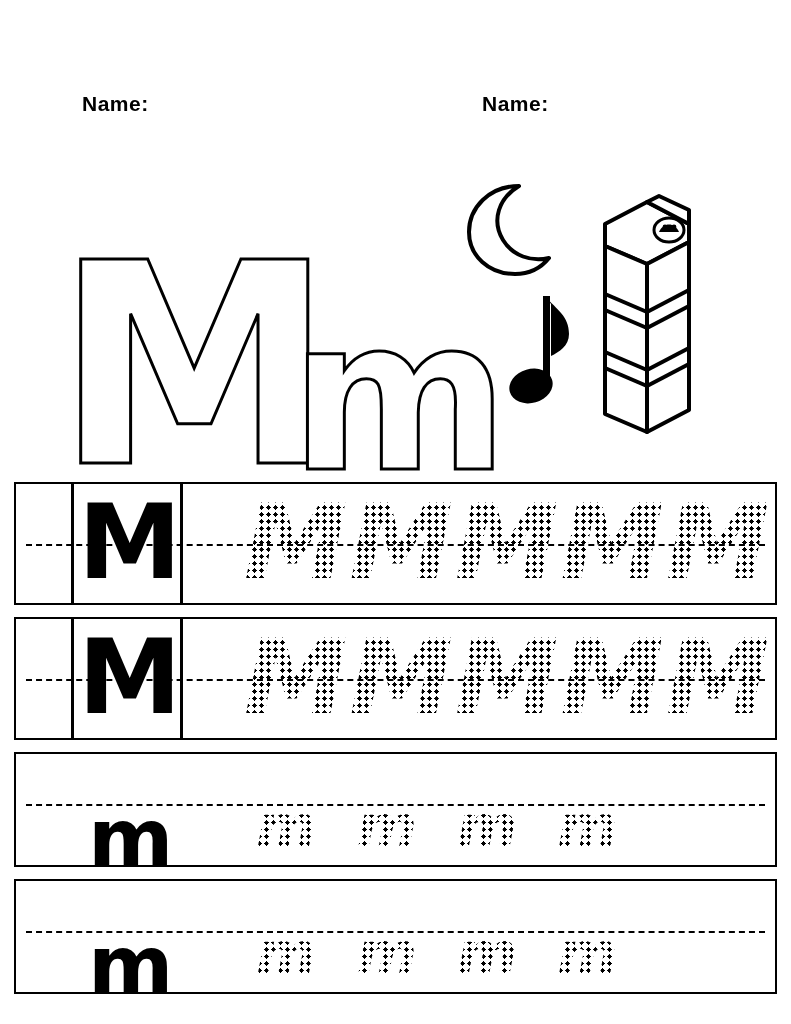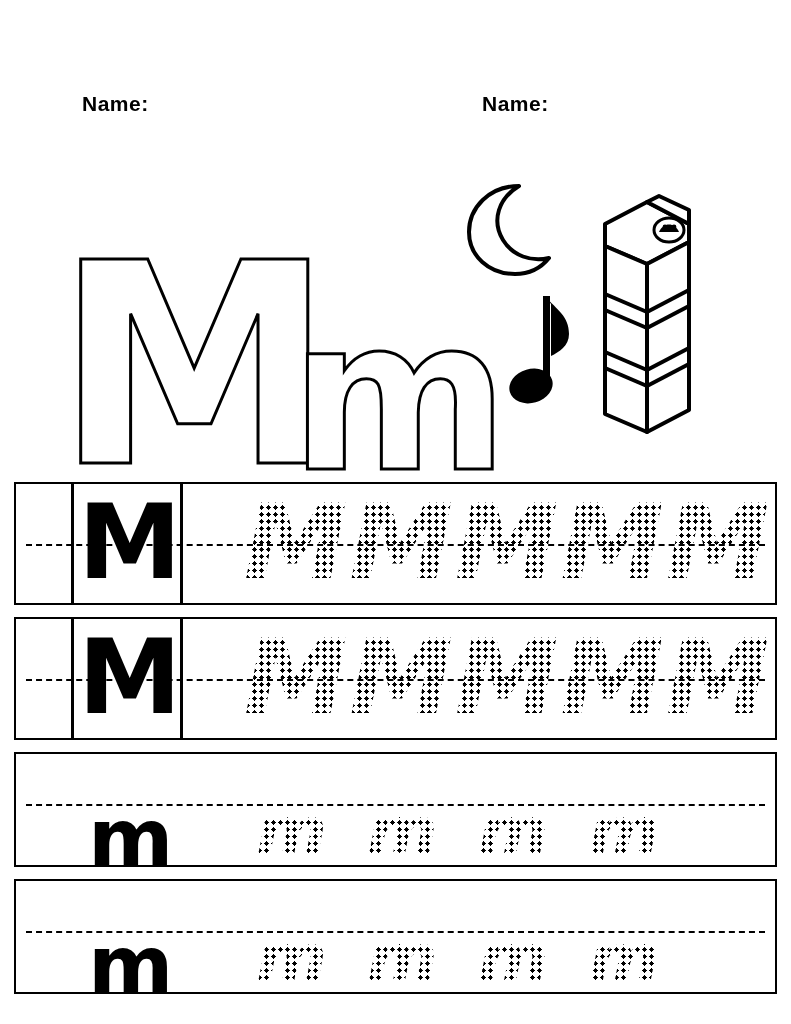--- a/index.html
+++ b/index.html
@@ -163,21 +163,21 @@
     color: transparent;
     background-image: radial-gradient(#000 42%, transparent 45%);
     background-size: 7px 7px;
     -webkit-background-clip: text;
     background-clip: text;
     letter-spacing: 2px;
   }
   .dotted-row.lower span {
     font-family: "DejaVu Sans", sans-serif;
     font-weight: bold;
-    font-size: 68px;
+    font-size: 58px;
     line-height: 1;
     color: transparent;
     background-image: radial-gradient(#000 42%, transparent 45%);
     background-size: 7px 7px;
     -webkit-background-clip: text;
     background-clip: text;
     letter-spacing: 40px;
   }
 </style>
 </head>

